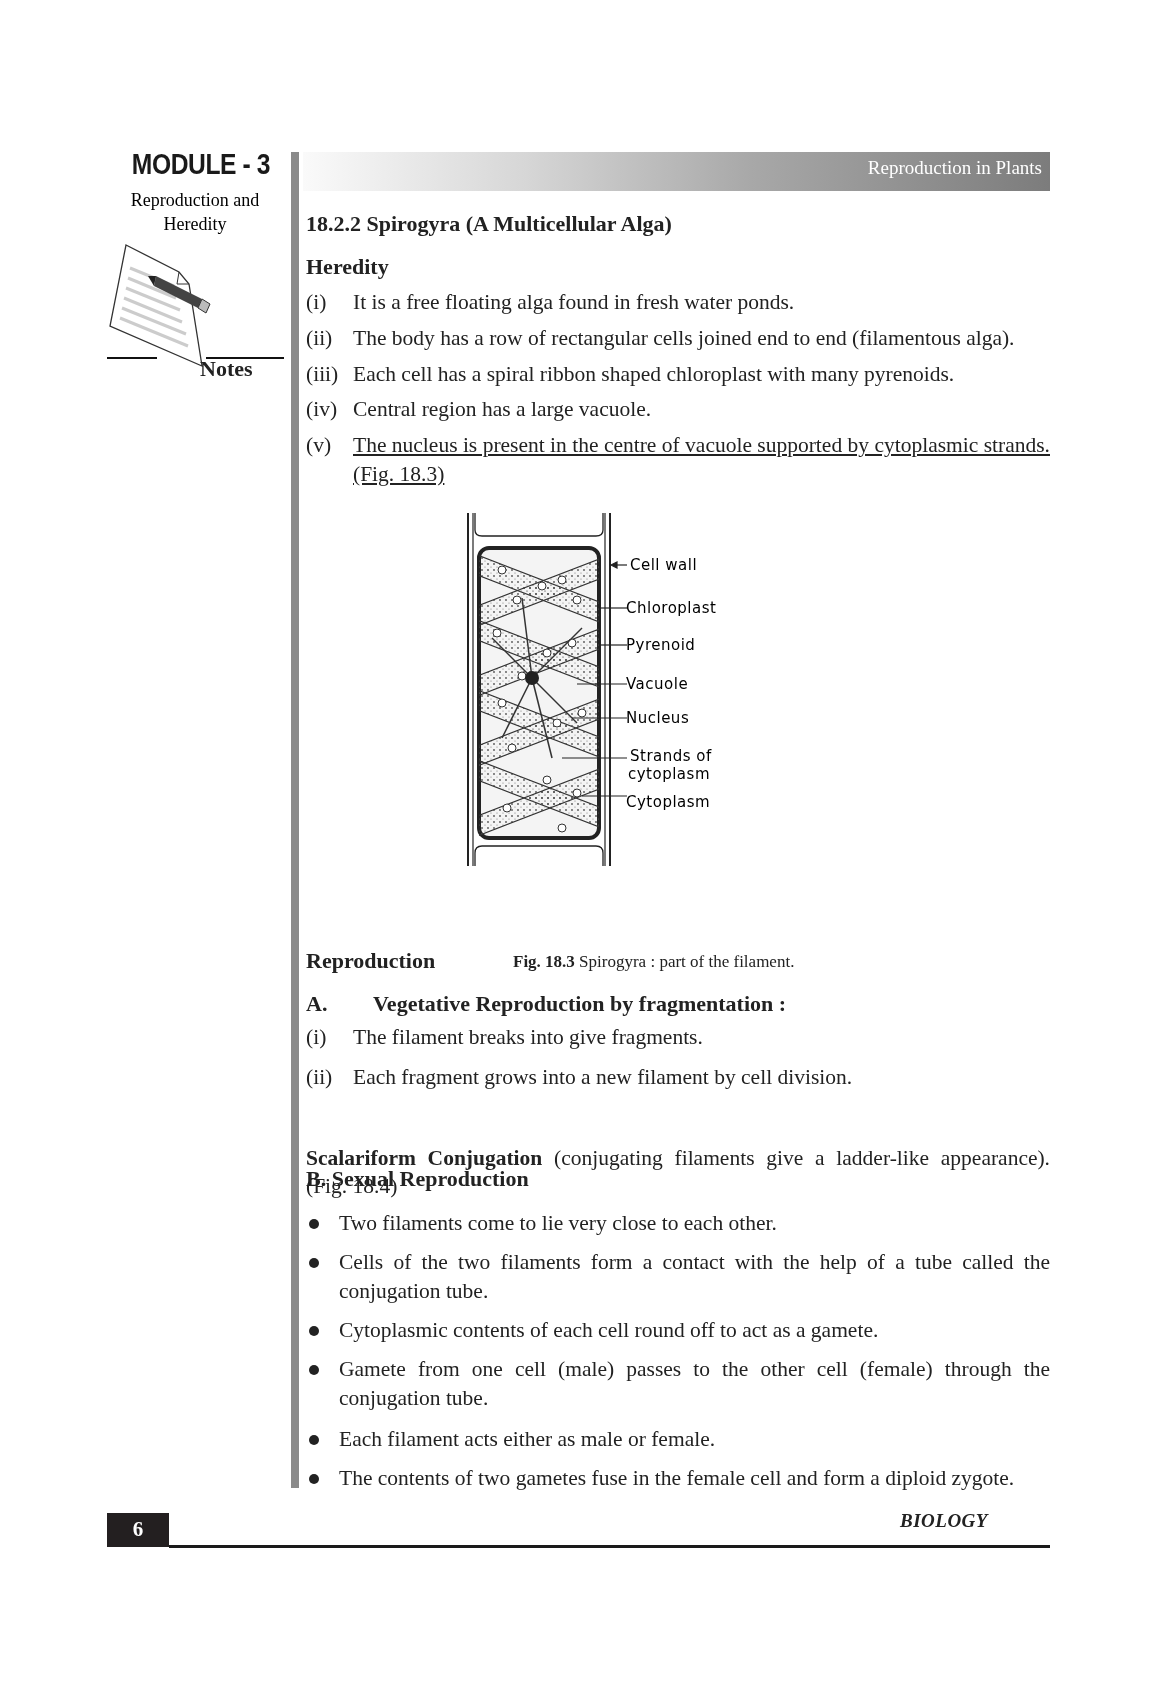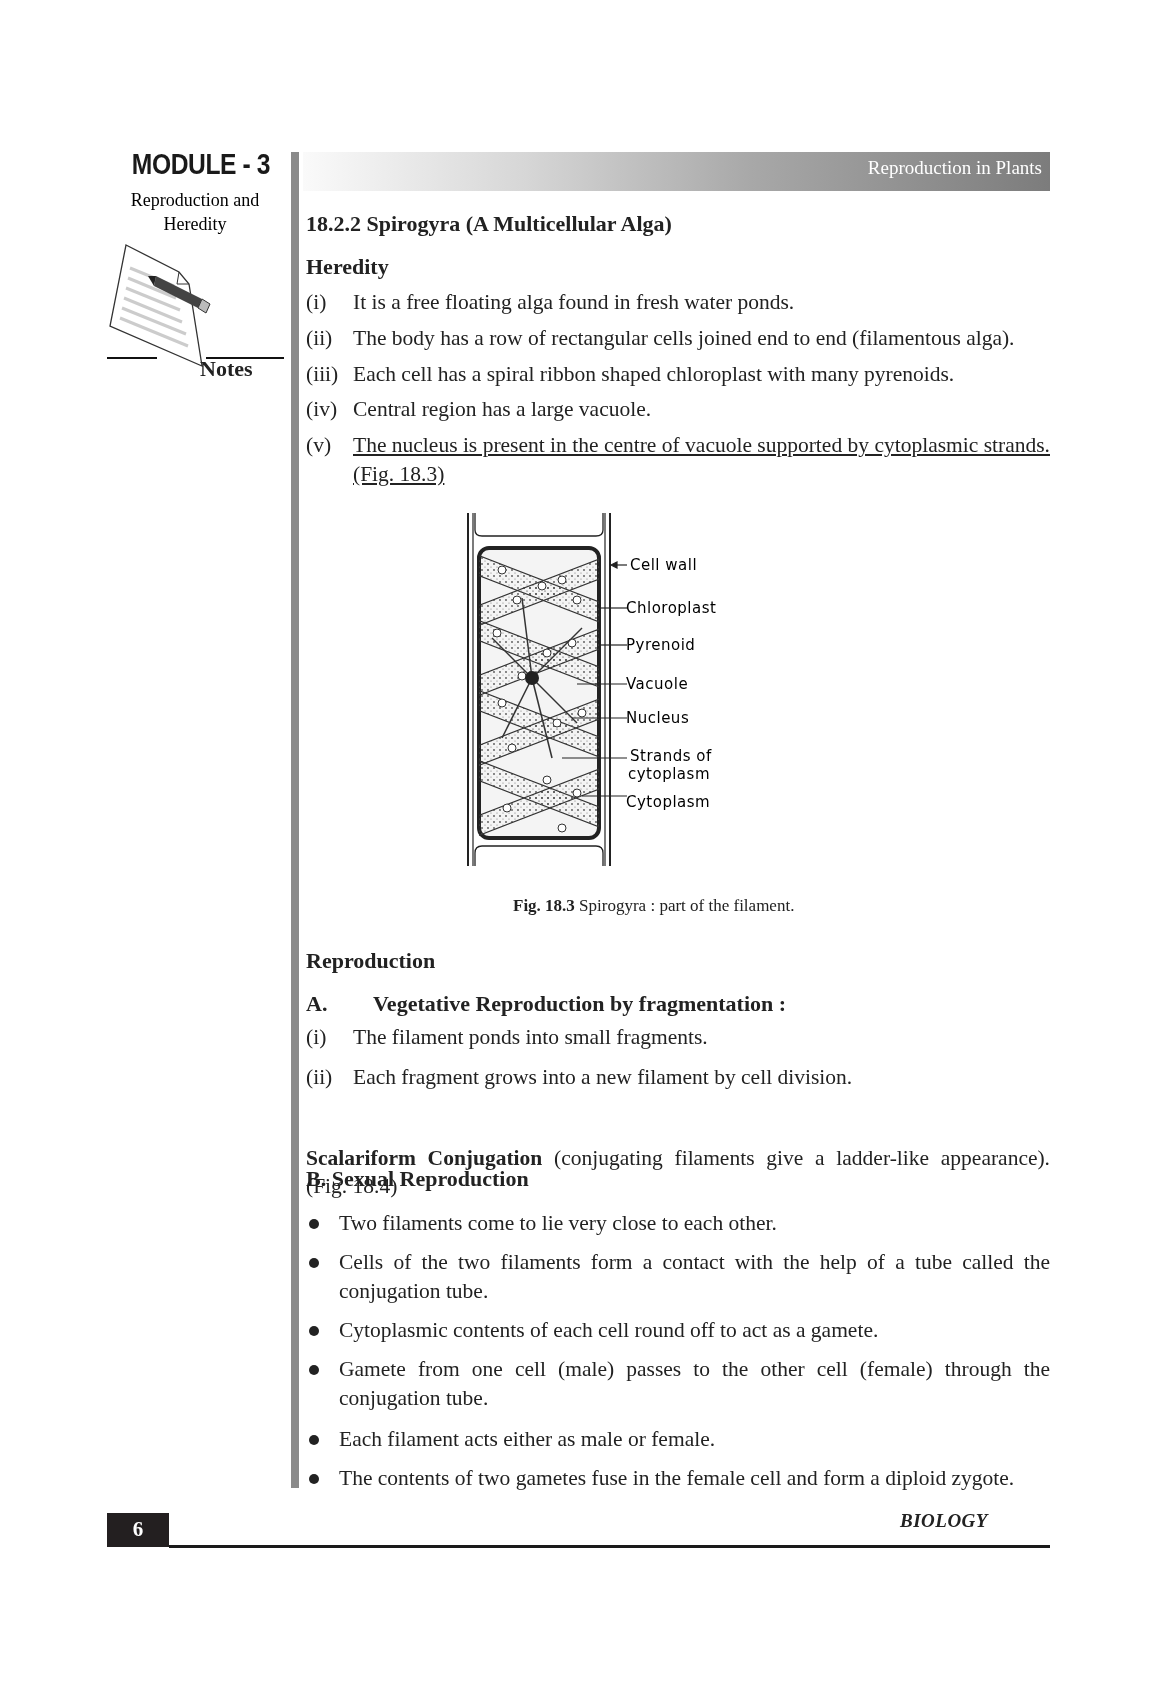--- a/index.html
+++ b/index.html
@@ -18,21 +18,21 @@
   .header-band span { position:absolute; right:8px; top:5px; color:#fff; font-size:19px; }
   .txt { font-size:21.5px; line-height:28px; white-space:nowrap; }
   .bold { font-weight:bold; }
   .num { position:absolute; left:0; }
   .item { left:306px; width:744px; }
   .item .body { position:absolute; left:47px; right:0; text-align:justify; text-align-last:left; white-space:normal; }
   .bullet .dot { position:absolute; left:3px; top:10px; width:10px; height:10px; border-radius:50%; background:#222; }
   .bullet .body { left:33px; }
   .fig { left:462px; top:508px; }
   .fig-label { font-family:"DejaVu Sans", sans-serif; font-size:15px; color:#333; letter-spacing:0.5px; white-space:nowrap; }
-  .caption { left:513px; top:896px; font-size:17px; white-space:nowrap; }
+  .caption { left:513px; top:952px; font-size:17px; white-space:nowrap; }
   .page-box { left:107px; top:1513px; width:62px; height:34px; background:#231f20; color:#fff;
     font-weight:bold; font-size:21px; text-align:center; line-height:32px; }
   .foot-rule { left:169px; top:1545px; width:881px; height:3px; background:#1a1a1a; }
   .biology { left:900px; top:1510px; width:150px; text-align:left; font-weight:bold; font-style:italic; font-size:19px; letter-spacing:0.5px; }
 </style>
 </head>
 <body>
 
 <div class="abs module-title">MODULE - 3</div>
 <div class="abs module-sub">
@@ -168,21 +168,21 @@
 </svg>
 
 <div class="abs caption"><b>Fig. 18.3</b><span> Spirogyra : part of the filament.</span></div>
 
 <div class="abs txt bold" style="left:306px;top:947px;font-size:22px;">Reproduction</div>
 <div class="abs txt bold" style="left:306px;top:990px;font-size:22px;">A.</div>
 <div class="abs txt bold" style="left:373px;top:990px;font-size:22px;">Vegetative Reproduction by fragmentation :</div>
 
 <div class="abs txt item" style="top:1023px;height:28px;">
   <span class="num">(i)</span>
-  <span class="body">The filament ponds into small fragments.</span>
+  <span class="body">The filament breaks into give fragments.</span>
 </div>
 <div class="abs txt item" style="top:1063px;height:28px;">
   <span class="num">(ii)</span>
   <span class="body">Each fragment grows into a new filament by cell division.</span>
 </div>
 
 <div class="abs txt bold" style="left:306px;top:1165px;font-size:22px;">B. Sexual Reproduction</div>
 <div class="abs txt" style="left:306px;top:1144px;width:744px;white-space:normal;text-align:justify;"><b>Scalariform Conjugation</b><span> (conjugating filaments give a ladder-like appearance). (Fig. 18.4)</span></div>
 
 <div class="abs txt item bullet" style="top:1209px;height:28px;">

